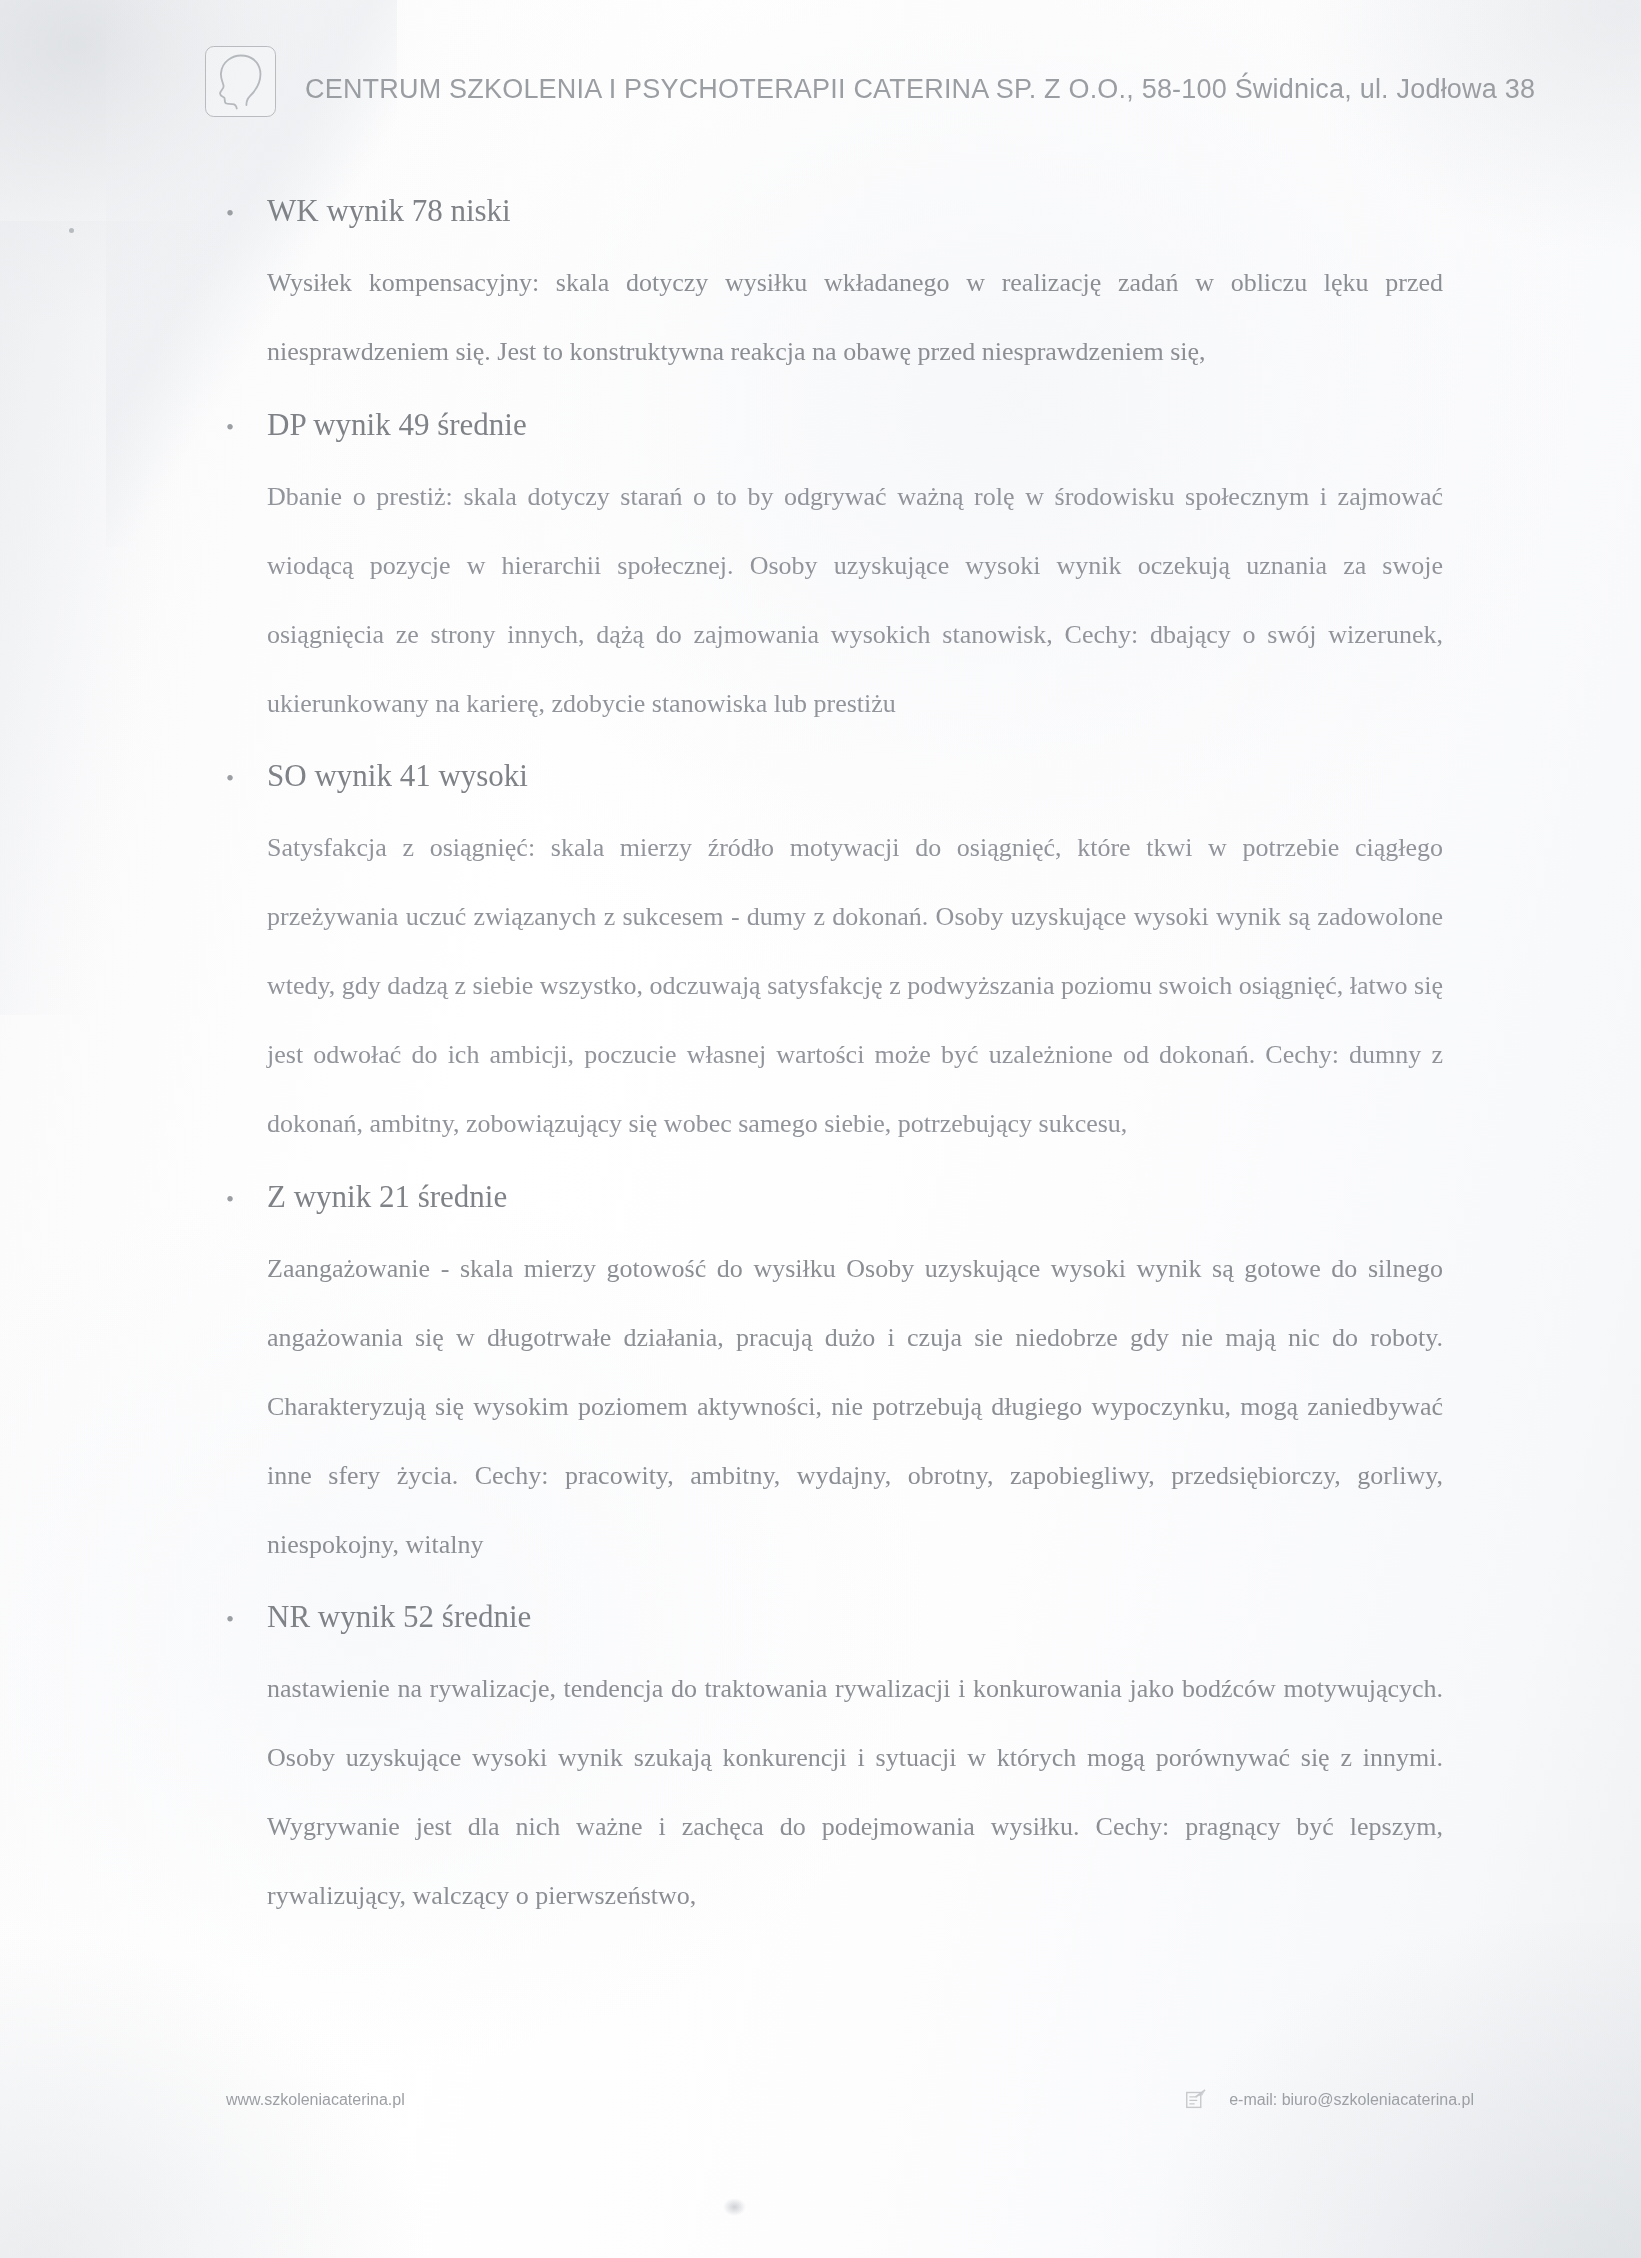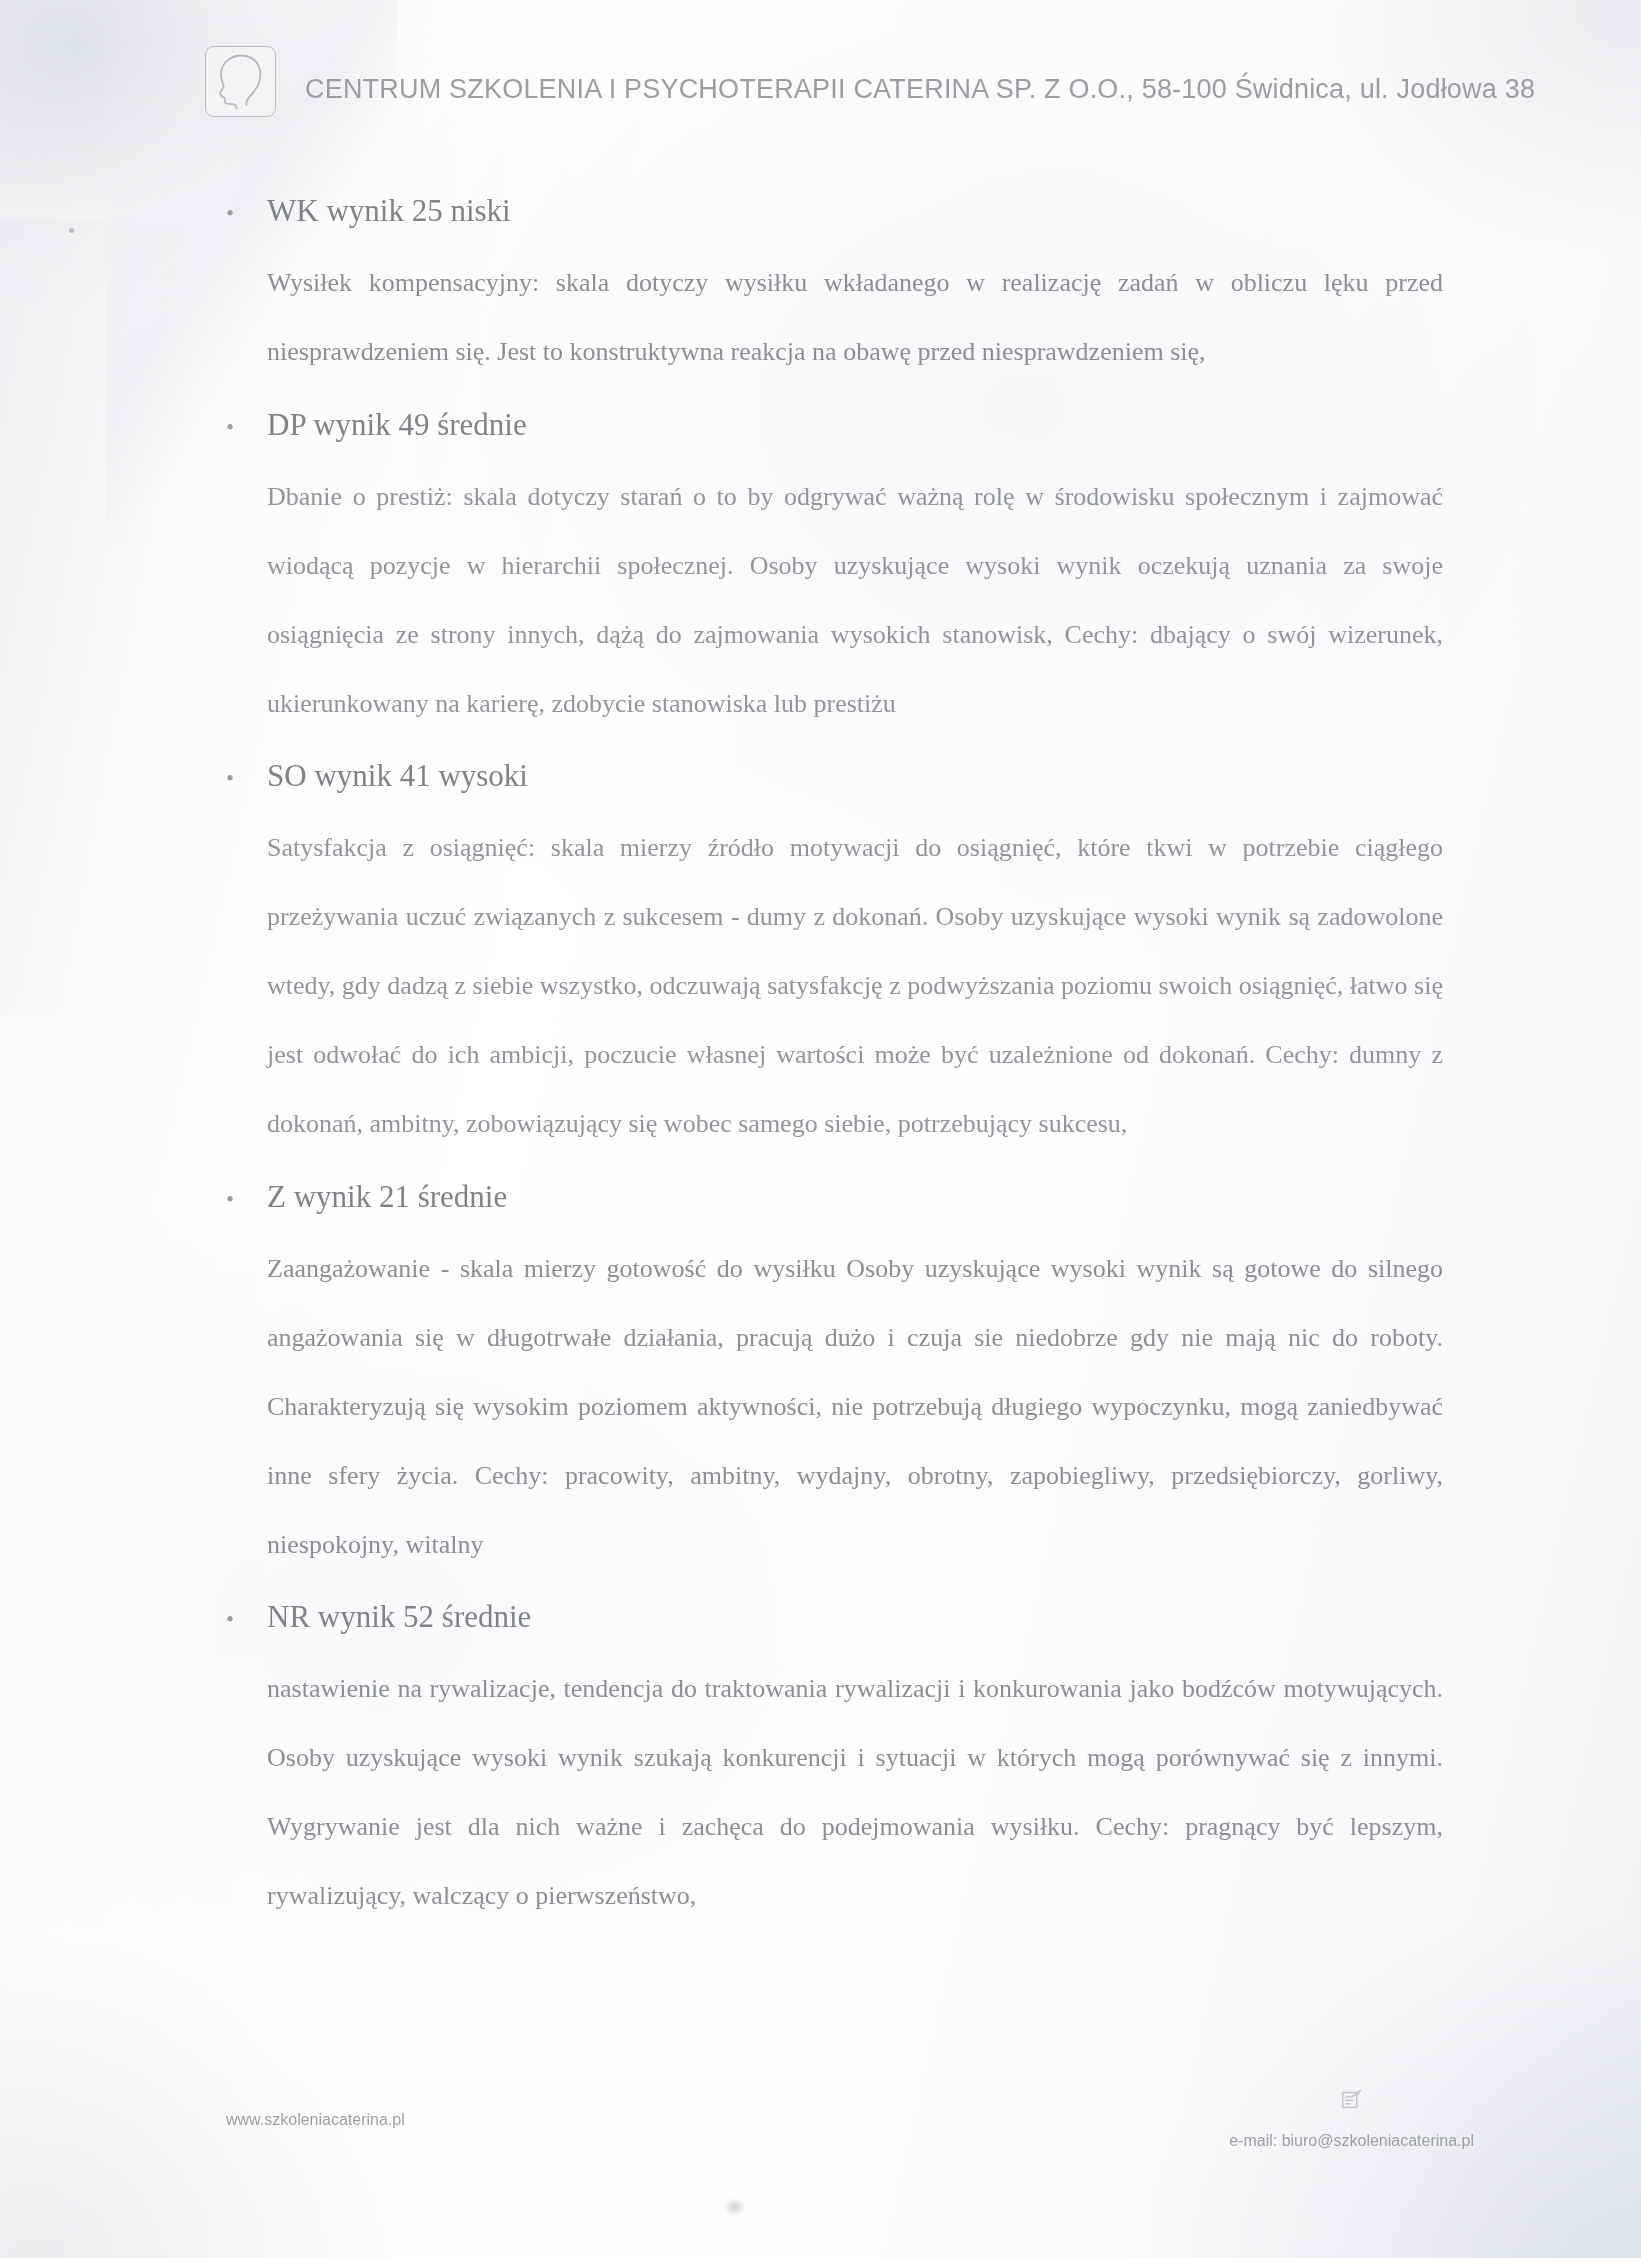--- a/index.html
+++ b/index.html
@@ -135,21 +135,21 @@
     left: 226px;
     right: 168px;
     top: 2089px;
     display: flex;
     justify-content: space-between;
     align-items: center;
     font-family: "Liberation Sans", "DejaVu Sans", sans-serif;
     font-size: 16px;
     color: #9c9fa3;
   }
-  .footer-right { display: flex; align-items: center; gap: 22px; flex-direction: column; }
+  .footer-right { display: flex; align-items: center; gap: 22px; }
   .mail-icon { display: block; opacity: 0.55; }
   .footer-smudge {
     position: absolute;
     left: 723px;
     top: 2198px;
     width: 23px;
     height: 17.6px;
     background: radial-gradient(ellipse at 50% 50%, rgba(168,172,178,0.55) 0%, rgba(255,255,255,0) 70%);
     pointer-events: none;
   }
@@ -189,21 +189,21 @@
       </svg>
     </div>
     <div class="header-text">CENTRUM SZKOLENIA I PSYCHOTERAPII CATERINA SP. Z O.O., 58-100 Świdnica, ul. Jodłowa 38</div>
   </div>
 
   <div class="content">
 
     <div class="bullet-block">
       <div class="bullet-line">
         <span class="bullet-dot">•</span>
-        <span class="bullet-title fade-c">WK wynik 25 niski</span>
+        <span class="bullet-title fade-c">WK wynik 78 niski</span>
       </div>
       <p class="para fade-a">Wysiłek kompensacyjny: skala dotyczy wysiłku wkładanego w realizację zadań w obliczu lęku przed niesprawdzeniem się.  Jest to konstruktywna reakcja na obawę przed niesprawdzeniem się,</p>
     </div>
 
     <div class="bullet-block">
       <div class="bullet-line">
         <span class="bullet-dot">•</span>
         <span class="bullet-title fade-c">DP wynik 49 średnie</span>
       </div>
       <p class="para fade-b">Dbanie o prestiż: skala dotyczy starań o to by odgrywać ważną rolę w środowisku społecznym i zajmować wiodącą pozycje w hierarchii społecznej. Osoby uzyskujące wysoki wynik oczekują uznania za swoje osiągnięcia ze strony innych, dążą do zajmowania wysokich stanowisk, Cechy: dbający o swój wizerunek, ukierunkowany na karierę, zdobycie stanowiska lub prestiżu</p>

